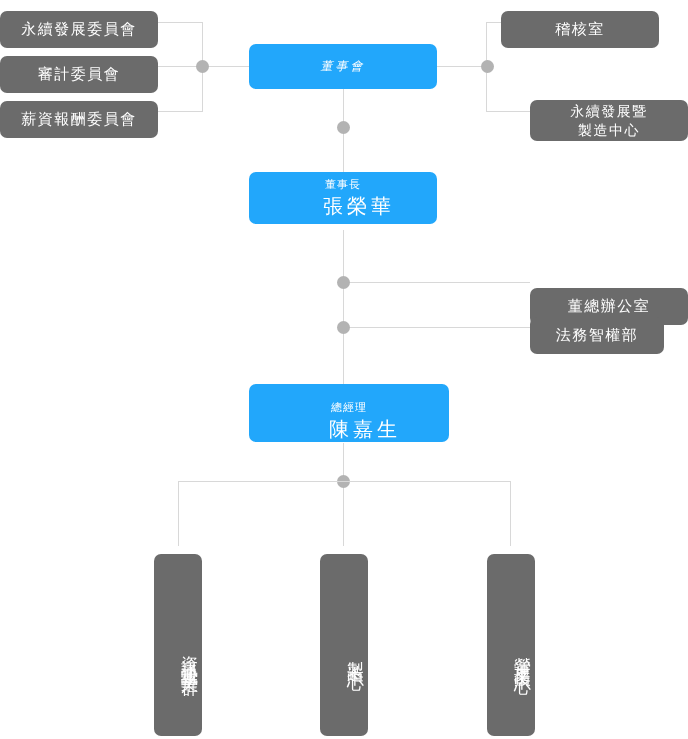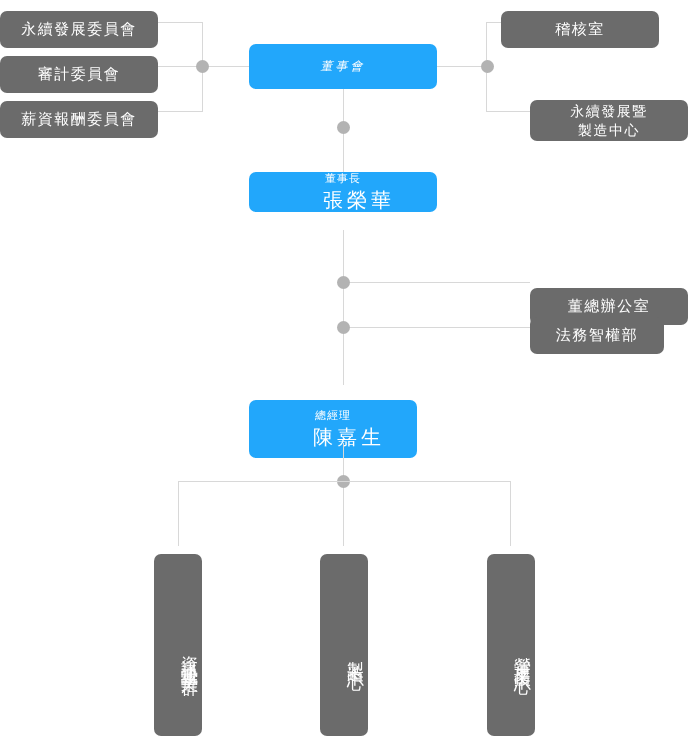--- a/index.html
+++ b/index.html
@@ -133,40 +133,40 @@
     <span>稽核室</span>
   </div>
   <div class="box box-gray label-2line" style="left:530px; top:92px; width:158px; height:41px; flex-direction:column;">
     <span>永續發展暨</span>
     <span>製造中心</span>
   </div>
 
   <div class="line-v" style="left:343px; top:89px; height:83px;"></div>
   <div class="node-dot" style="left:337px; top:121px;"></div>
 
-  <div class="box box-blue exec" style="left:249px; top:172px; width:188px; height:40px;">
+  <div class="box box-blue exec" style="left:249px; top:172px; width:188px; height:52px;">
     <span class="exec-role">董事長</span>
     <span class="exec-name">張榮華</span>
   </div>
 
   <div class="line-v" style="left:343px; top:230px; height:155px;"></div>
 
   <div class="line-h" style="left:344px; top:282px; width:186px;"></div>
   <div class="node-dot" style="left:337px; top:276px;"></div>
   <div class="box box-gray label-1line" style="left:530px; top:280px; width:158px; height:37px;">
     <span>董總辦公室</span>
   </div>
 
   <div class="line-h" style="left:344px; top:327px; width:186px;"></div>
   <div class="node-dot" style="left:337px; top:321px;"></div>
   <div class="box box-gray label-1line" style="left:530px; top:309px; width:134px; height:37px;">
     <span>法務智權部</span>
   </div>
 
-  <div class="box box-blue exec" style="left:249px; top:400px; width:168px; height:58px;">
+  <div class="box box-blue exec" style="left:249px; top:384px; width:200px; height:58px;justify-content:flex-end;">
     <span class="exec-role">總經理</span>
     <span class="exec-name">陳嘉生</span>
   </div>
 
   <div class="line-v" style="left:343px; top:443px; height:103px;"></div>
   <div class="node-dot" style="left:337px; top:475px;"></div>
   <div class="line-h" style="left:178px; top:481px; width:332px;"></div>
   <div class="line-v" style="left:178px; top:481px; height:65px;"></div>
   <div class="line-v" style="left:510px; top:481px; height:65px;"></div>
 

